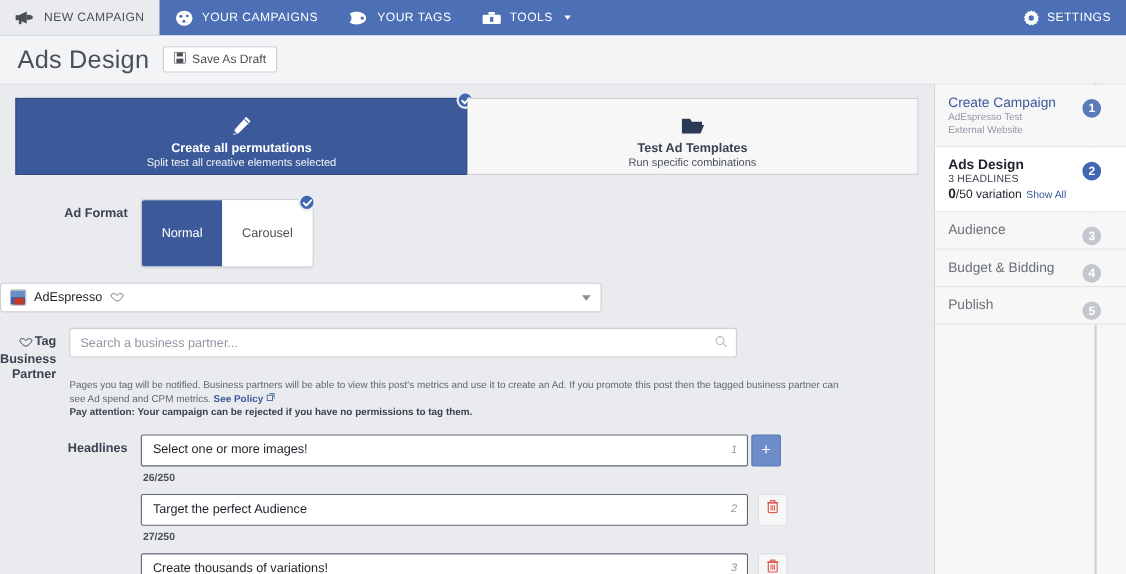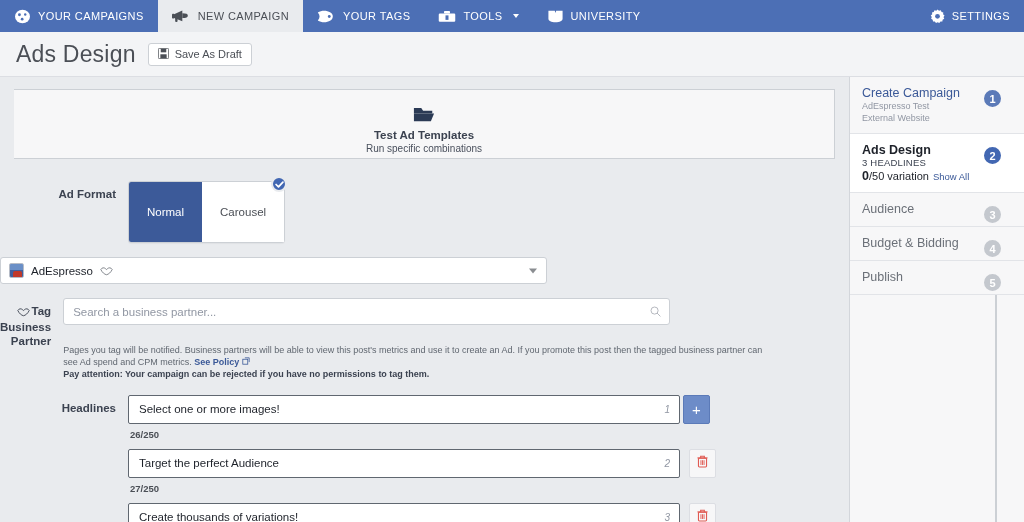--- a/index.html
+++ b/index.html
@@ -323,69 +323,61 @@
     border: 2px solid #f7f7f8;
   }
   .bullet.act { background: #4267b2; border-color: #fff; }
   .bullet.done { background: #5b7ab8; border-color: #f7f7f8; }
   .sb-rest { background: #f7f7f8; height: 100%; }
 </style>
 </head>
 <body>
 
 <div class="topnav">
+  <div class="nav-item active">
+    <span class="nicon">
+      <svg width="19" height="15" viewBox="0 0 24 18">
+          <path d="M2 6.5 L13 1.5 L13 15 L2 10.5 Z" fill="#4b4f56"></path>
+          <rect x="0" y="5.5" width="3" height="6" rx="1" fill="#4b4f56"></rect>
+          <path d="M13 5 C18 5 20 6 20 8 C20 10 18 11 13 11 Z" fill="#4b4f56"></path>
+          <rect x="4" y="10" width="3" height="6" rx="1.2" fill="#4b4f56"></rect>
+        </svg>
+    </span>
+    <span>NEW CAMPAIGN</span>
+  </div>
   <div class="nav-item">
     <span class="nicon">
       <svg width="17" height="15" viewBox="0 0 24 22">
           <ellipse cx="12" cy="11" rx="11" ry="10" fill="#fff"></ellipse>
           <circle cx="7.5" cy="8.5" r="2.1" fill="#4c6fb5"></circle>
           <circle cx="16" cy="8" r="1.8" fill="#4c6fb5"></circle>
           <circle cx="11.5" cy="15" r="2" fill="#4c6fb5"></circle>
         </svg>
     </span>
     <span>YOUR CAMPAIGNS</span>
   </div>
-  <div class="nav-item active">
-    <span class="nicon">
-      <svg width="19" height="15" viewBox="0 0 24 18">
-          <path d="M2 6.5 L13 1.5 L13 15 L2 10.5 Z" fill="#4b4f56"></path>
-          <rect x="0" y="5.5" width="3" height="6" rx="1" fill="#4b4f56"></rect>
-          <path d="M13 5 C18 5 20 6 20 8 C20 10 18 11 13 11 Z" fill="#4b4f56"></path>
-          <rect x="4" y="10" width="3" height="6" rx="1.2" fill="#4b4f56"></rect>
-        </svg>
-    </span>
-    <span>NEW CAMPAIGN</span>
-  </div>
   <div class="nav-item">
     <span class="nicon">
       <svg width="19" height="15" viewBox="0 0 24 18">
           <path d="M1 4 C6 1 12 1 17 4 C21 6.2 21 11.8 17 14 C12 17 6 17 1 14 C4 11 4 7 1 4 Z" fill="#fff"></path>
           <circle cx="15.5" cy="9" r="1.8" fill="#4c6fb5"></circle>
         </svg>
     </span>
     <span>YOUR TAGS</span>
   </div>
   <div class="nav-item">
     <span class="nicon">
       <svg width="18" height="15" viewBox="0 0 24 18">
           <rect x="1" y="5" width="22" height="11" rx="1.5" fill="#fff"></rect>
           <rect x="8" y="1.5" width="8" height="3.5" rx="1" fill="#fff"></rect>
           <rect x="10" y="7.5" width="4" height="6" fill="#4c6fb5"></rect>
         </svg>
     </span>
     <span>TOOLS</span>
     <span class="caret-sm"></span>
-  </div>
-  <div class="nav-item">
-    <span class="nicon">
-      <svg width="17" height="15" viewBox="0 0 24 18">
-          <path d="M2 1 L11 1 L12 4 L13 1 L22 1 L22 12 C22 15 18 17 12 17 C6 17 2 15 2 12 Z" fill="#fff"></path>
-        </svg>
-    </span>
-    <span>UNIVERSITY</span>
   </div>
   <div class="nav-spacer"></div>
   <div class="nav-item">
     <span class="nicon">
       <svg width="15" height="15" viewBox="0 0 20 20">
           <path d="M10 0.5 L12 2.2 L14.4 1.6 L15.4 4 L17.8 4.6 L17.4 7.1 L19.4 8.6 L18 10.6 L19 13 L16.8 14.2 L16.5 16.7 L14 16.8 L12.4 18.8 L10.2 17.6 L8 18.8 L6.4 16.8 L4 16.7 L3.6 14.2 L1.5 13 L2.4 10.6 L1 8.6 L3 7.1 L2.6 4.6 L5 4 L6 1.6 L8.4 2.2 Z" fill="#fff"></path>
           <circle cx="10" cy="9.8" r="3.2" fill="#4c6fb5"></circle>
         </svg>
     </span>
     <span>SETTINGS</span>
@@ -404,20 +396,36 @@
     </span>
     <span>Save As Draft</span>
   </div>
 </div>
 
 <div class="body-wrap">
 
   <div class="main">
 
     <div class="mode-row">
+      <div class="mode-card selected">
+        <div class="mode-icon">
+          <svg width="19" height="19" viewBox="0 0 20 20">
+              <path d="M14.5 1.2 L18.8 5.5 L7.5 16.8 L2 18.6 L3.8 13.1 Z" fill="#fff"></path>
+              <path d="M3.3 14.6 L5.4 16.7 L2.4 17.6 Z" fill="#3c5a99"></path>
+              <path d="M13 3.6 L16.4 7" stroke="#3c5a99" stroke-width="1" fill="none"></path>
+            </svg>
+        </div>
+        <div class="mode-title">Create all permutations</div>
+        <div class="mode-sub">Split test all creative elements selected</div>
+        <div class="check-badge">
+          <svg width="9" height="9" viewBox="0 0 10 10">
+              <path d="M1.2 5 L3.9 7.6 L8.8 2.3" stroke="#fff" stroke-width="1.9" fill="none" stroke-linecap="round" stroke-linejoin="round"></path>
+            </svg>
+        </div>
+      </div>
       <div class="mode-card unselected">
         <div class="mode-icon">
           <svg width="22" height="18" viewBox="0 0 24 19">
               <path d="M1 3 L9 3 L11 6 L21 6 L21 9 L1 9 Z" fill="#2b3a55"></path>
               <path d="M1 9 L23 9 L19.5 17.5 L1 17.5 Z" fill="#2b3a55"></path>
             </svg>
         </div>
         <div class="mode-title">Test Ad Templates</div>
         <div class="mode-sub">Run specific combinations</div>
       </div>

